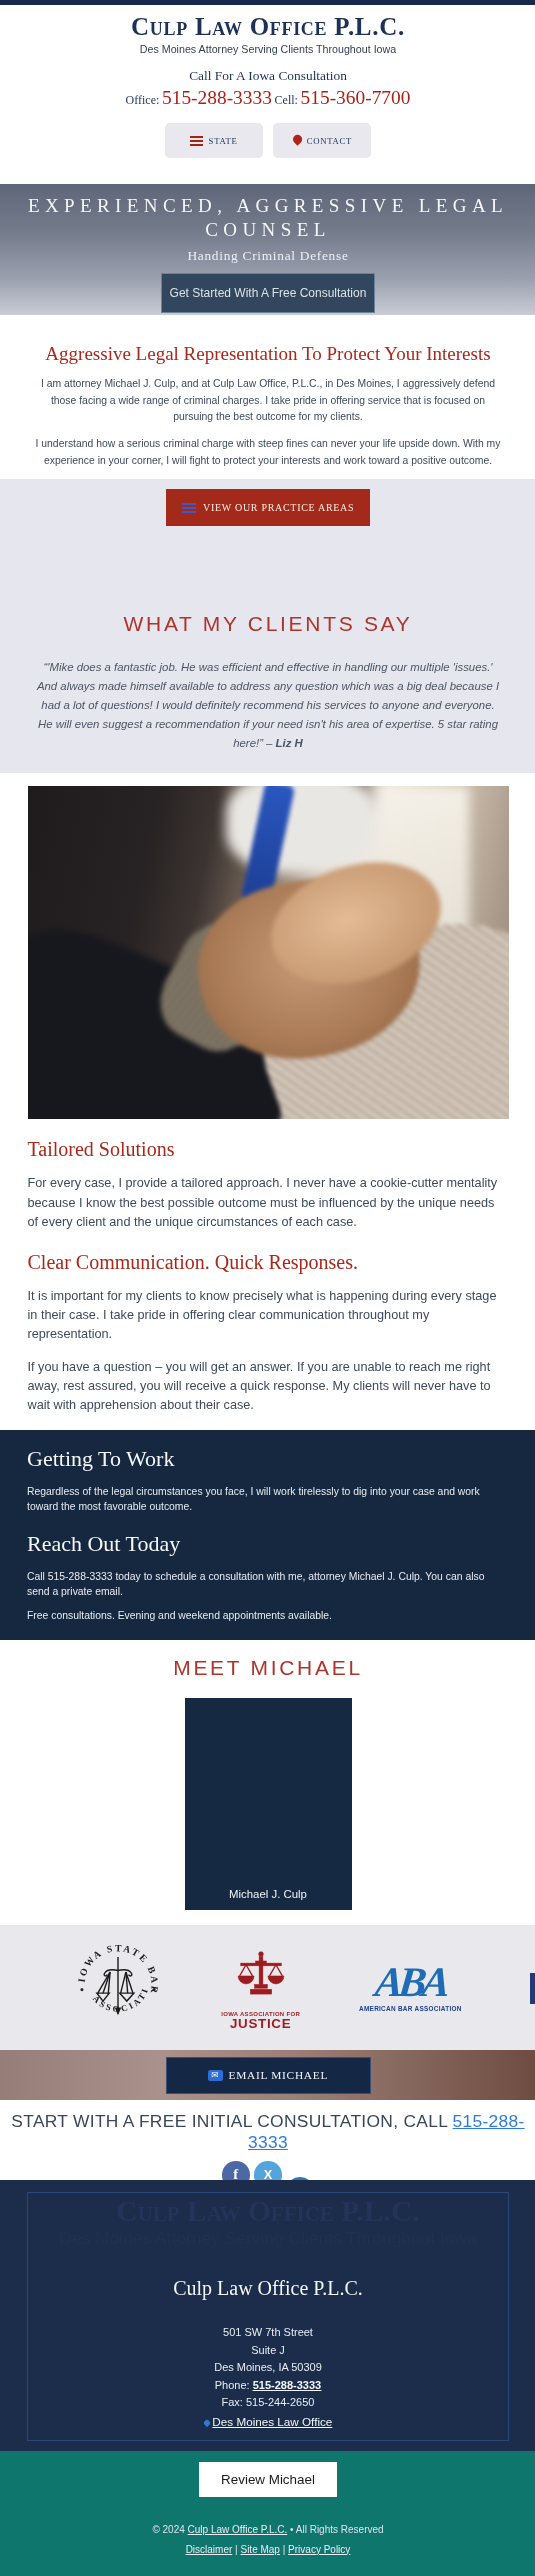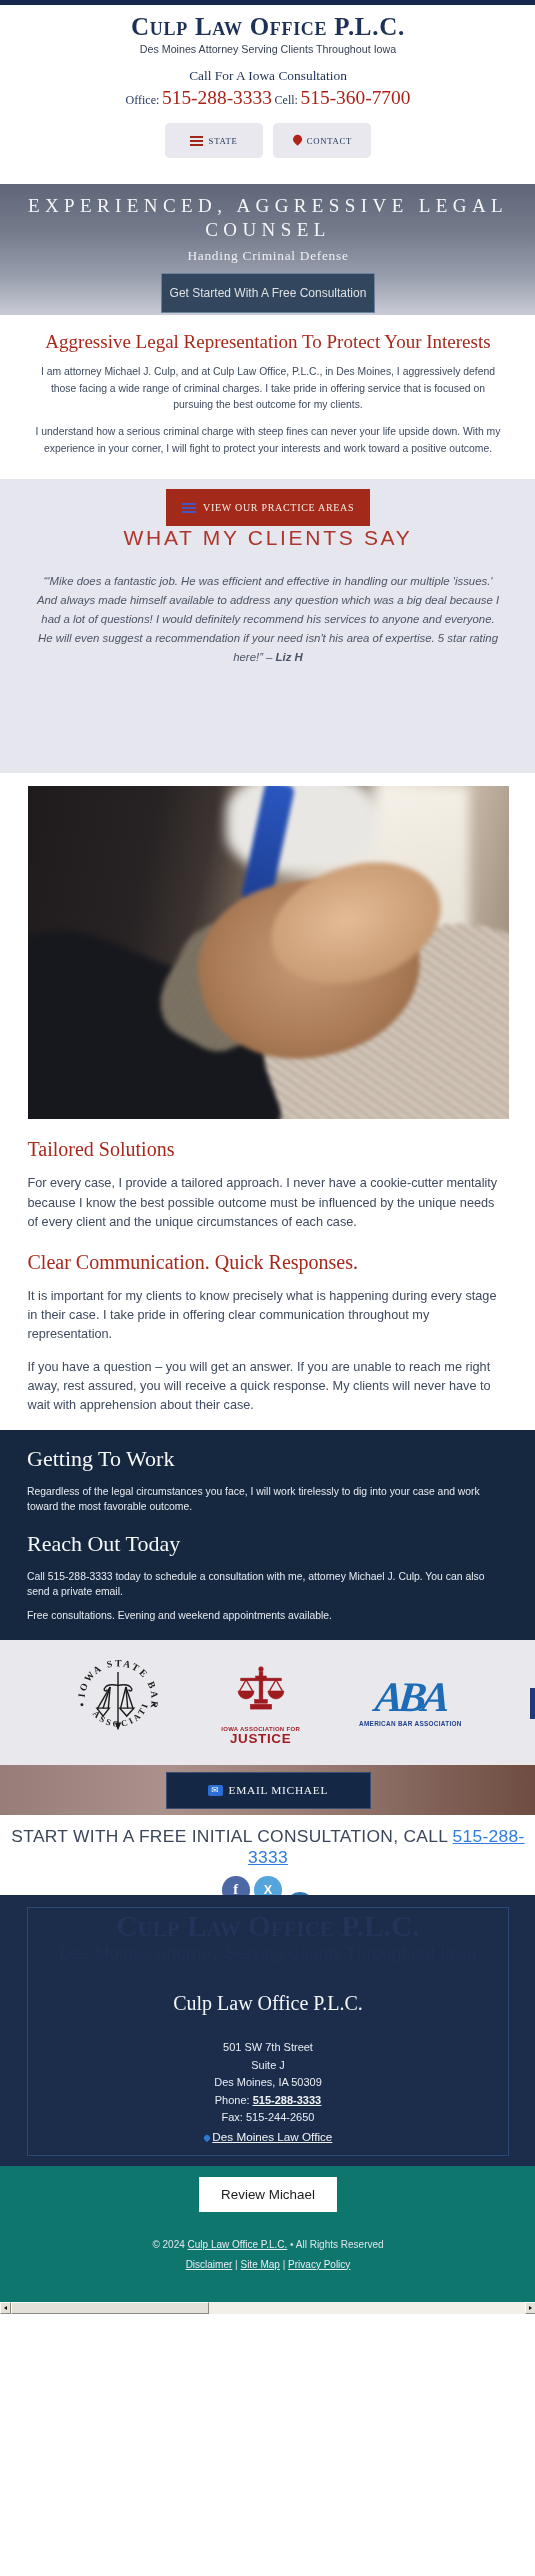--- a/index.html
+++ b/index.html
@@ -34,30 +34,30 @@
   .hero { height:131px; text-align:center; overflow:hidden;
           background:linear-gradient(180deg,#5f6678 0%,#757c8c 38%,#9aa0ae 72%,#c9ccd6 100%); }
   .hero-h { margin:9.4px auto 0; max-width:482px; font-family:"Liberation Serif", serif; font-weight:400;
             font-size:19px; letter-spacing:5.4px; color:#f5f6f8; line-height:1.25; }
   .hero-sub { margin-top:6.7px; font-family:"Liberation Serif", serif; font-size:13.4px;
               letter-spacing:0.7px; color:#eef0f4; }
   .hero-cta { margin-top:9.4px; width:214px; height:40px; background:#32465e; border:0.7px solid #69829d;
               color:#dde1e6; font-size:12px; font-family:"Liberation Sans", sans-serif; cursor:pointer; }
 
   
-  .intro { height:164px; text-align:center; overflow:hidden; padding-top:16px; }
+  .intro { height:164px; text-align:center; overflow:hidden; padding-top:28px; }
   .intro h2 { font-family:"Liberation Serif", serif; font-weight:500; font-size:19px; color:#a8291c; }
   .intro p { width:473px; margin:10.7px auto 0; font-size:10.4px; line-height:1.58; color:#3d4a5f; }
 
   
   .strip { height:294px; background:#e6e6ee; overflow:hidden; text-align:center; padding-top:10px; }
   .practice-btn { width:204px; height:37px; margin:0 auto; background:#a3291a; border:none; cursor:pointer;
                   display:flex; align-items:center; justify-content:center; gap:6.7px;
                   font-family:"Liberation Serif", serif; font-size:10px; letter-spacing:0.7px; color:#f5efe5; }
-  .clients-h { font-size:21px; letter-spacing:2.7px; color:#ad352b; font-weight:400; }
+  .clients-h { margin-top:86px; font-size:21px; letter-spacing:2.7px; color:#ad352b; font-weight:400; }
   .quote { width:463px; margin:21.4px auto 0; font-style:italic; font-size:11.4px; line-height:1.68; color:#4c5566; }
   .quote .author { font-weight:bold; }
 
   
   .mid { height:657px; overflow:hidden; }
   .photo { width:481px; height:333px; margin:12.7px auto 0; position:relative; overflow:hidden;
            background:linear-gradient(102deg,#1f1b1c 0%,#272223 24%,#3c3431 35%,#7a6a5c 46%,#d6cabb 57%,#ece5da 66%,#d3c6b5 76%,#aa9a89 90%,#938373 100%); }
   .photo div { position:absolute; }
   .ph-window { right:40px; top:0; width:127px; height:333px; background:linear-gradient(#f6f2ea,#d9d2c3); filter:blur(6px); opacity:.95; }
   .ph-head { left:201px; top:-47px; width:141px; height:94px; background:#6f6154; border-radius:45%; filter:blur(8px); }
@@ -231,20 +231,26 @@
   </section>
 
   <section class="navy">
     <h2>Getting To Work</h2>
     <p>Regardless of the legal circumstances you face, I will work tirelessly to dig into your case and work toward the most favorable outcome.</p>
     <h2 class="second">Reach Out Today</h2>
     <p>Call 515-288-3333 today to schedule a consultation with me, attorney Michael J. Culp. You can also send a private email.</p>
     <p>Free consultations. Evening and weekend appointments available.</p>
   </section>
 
+  <section class="meet">
+    <h2 class="meet-h">MEET MICHAEL</h2>
+    <div class="meet-card">
+      <div class="meet-caption">Michael J. Culp</div>
+    </div>
+  </section>
 
   <section class="logos">
     <div class="logo-box">
       <svg width="88" height="88" viewBox="0 0 100 100">
         <defs>
           <path id="arcT" d="M 13,56 A 38,38 0 1 1 87,56" fill="none"></path>
           <path id="arcB" d="M 16,54 A 36,36 0 0 0 84,54" fill="none"></path>
         </defs>
         <text font-size="11" font-weight="bold" fill="#1c1c1c" letter-spacing="2.5">
           <textPath href="#arcT" startOffset="8%">IOWA STATE BAR</textPath>

